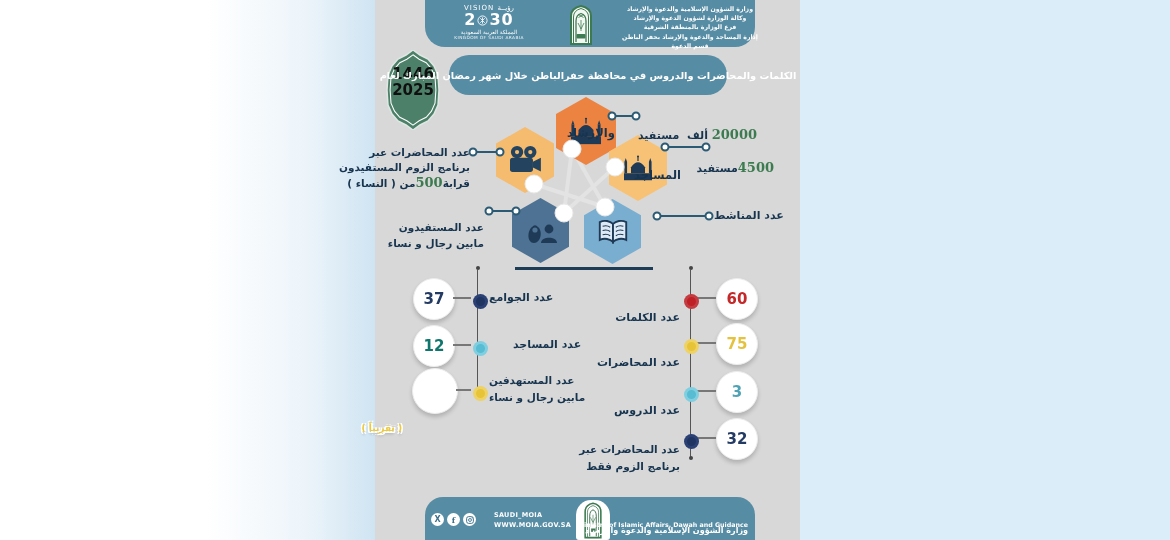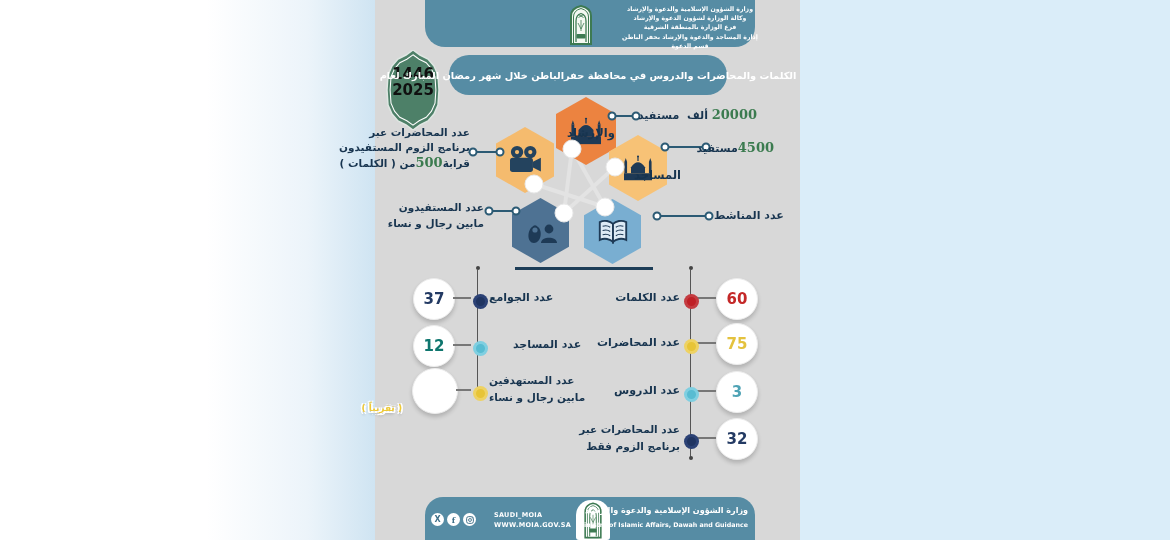--- a/index.html
+++ b/index.html
@@ -27,21 +27,21 @@
   .badge-text{left:383px;top:66px;width:60px;text-align:center;color:#101010;
               font-weight:800;font-size:15px;line-height:1.08;}
   
   .title-pill{left:449px;top:55px;width:278px;height:40px;border-radius:22px;background:#568ca4;
               display:flex;align-items:center;justify-content:center;}
   .title-pill span{color:#fff;font-size:9.8px;font-weight:bold;direction:rtl;white-space:nowrap;}
   
   .hex{position:absolute;clip-path:polygon(50% 0,100% 25%,100% 75%,50% 100%,0 75%,0 25%);
        display:flex;align-items:center;justify-content:center;}
   .lbl{position:absolute;color:#17344f;font-weight:bold;white-space:nowrap;}
-  .rtl{direction:rtl;text-align:right;}
+  .rtl{direction:rtl;text-align:right;margin-top:20px;}
   .gnum{font-family:"DejaVu Serif","Liberation Serif",serif;color:#3b7b4f;font-weight:bold;
         font-size:13px;letter-spacing:.5px;}
   
   .stat-circle{position:absolute;background:#fff;border:1px solid #ececec;border-radius:50%;
                box-shadow:0 3px 4px rgba(0,0,0,.18);display:flex;align-items:center;justify-content:center;
                font-weight:800;font-size:15px;}
   .vline{position:absolute;width:1.5px;background:#555;}
   .hline{position:absolute;height:1.5px;background:#777;}
   .dot{position:absolute;width:4px;height:4px;border-radius:50%;background:#444;}
   .node{position:absolute;width:9px;height:9px;border-radius:50%;}
@@ -56,20 +56,35 @@
 <body>
 
 <div id="root">
 
   <div class="abs bg-left"></div>
   <div class="abs bg-canvas"></div>
   <div class="abs bg-right"></div>
 
   <div class="abs bar header-bar">
 
+    <div class="abs vision" style="left:25px;top:5px;">
+      <div class="l1">
+        <span>VISION</span> <span>رؤيــة</span>
+      </div>
+      <div class="l2">
+        <span>2</span>
+          <svg width="11" height="11" viewBox="0 0 12 12">
+            <circle cx="6" cy="6" r="5" fill="none" stroke="#fff" stroke-width="1"></circle>
+            <path d="M3.5 8.5 L8.5 3.5 M3.5 3.5 L8.5 8.5 M6 2.5 V9.5" stroke="#fff" stroke-width="0.9"></path>
+          </svg>
+          <span>30</span>
+      </div>
+      <div class="l3">المملكة العربية السعودية</div>
+      <div class="l4">KINGDOM OF SAUDI ARABIA</div>
+    </div>
 
     <svg class="abs" style="left:130px;top:3px;" width="52" height="42" viewBox="0 0 52 42">
       <path d="M16,41 L16,13 Q16,5 26,3 Q36,5 36,13 L36,41 Z" fill="#f4f8f2" stroke="#3d7a52" stroke-width="2"></path>
       <path d="M18.5,41 L18.5,14 Q18.5,7.5 26,5.5 Q33.5,7.5 33.5,14 L33.5,41 Z" fill="none" stroke="#3d7a52" stroke-width="1"></path>
       <path d="M21,39 L21,18 Q21,12 26,10.5 Q31,12 31,18 L31,39" fill="none" stroke="#3d7a52" stroke-width="1.3"></path>
       <path d="M23.5,14.5 L28.5,11.5 M23.5,11.5 L28.5,14.5" stroke="#3d7a52" stroke-width="0.9"></path>
       <path d="M26,17 L26,28 M23,20 L26,26 M29,20 L26,26" stroke="#3d7a52" stroke-width="0.8"></path>
       <rect x="21.5" y="31" width="9" height="4.5" rx="1" fill="#3d7a52"></rect>
     </svg>
 
@@ -189,21 +204,21 @@
     <span class="gnum">20000</span>
     <span>ألف</span>&nbsp;
     <span>مستفيد</span>
   </div>
   <div class="lbl rtl" style="right:396px;top:140px;font-size:11px;">
     <span class="gnum">4500</span><span>مستفيد</span>
   </div>
   <div class="lbl rtl" style="right:700px;top:125px;font-size:10.5px;line-height:15px;">
     <div>عدد المحاضرات عبر</div>
     <div>برنامج الزوم المستفيدون</div>
-    <div><span>قرابة</span><span class="gnum">500</span><span>من ( الكلمات )</span></div>
+    <div><span>قرابة</span><span class="gnum">500</span><span>من ( النساء )</span></div>
   </div>
   <div class="lbl rtl" style="right:686px;top:199px;font-size:10.5px;line-height:16px;">
     <div>عدد المستفيدون</div>
     <div>مابين رجال و نساء</div>
   </div>
   <div class="lbl" style="left:714px;top:209px;font-size:11px;">عدد المناشط</div>
 
   <div class="abs" style="left:515px;top:267px;width:138px;height:2.5px;background:#1d3d57;"></div>
 
   <div class="dot" style="left:475.5px;top:266px;"></div>

